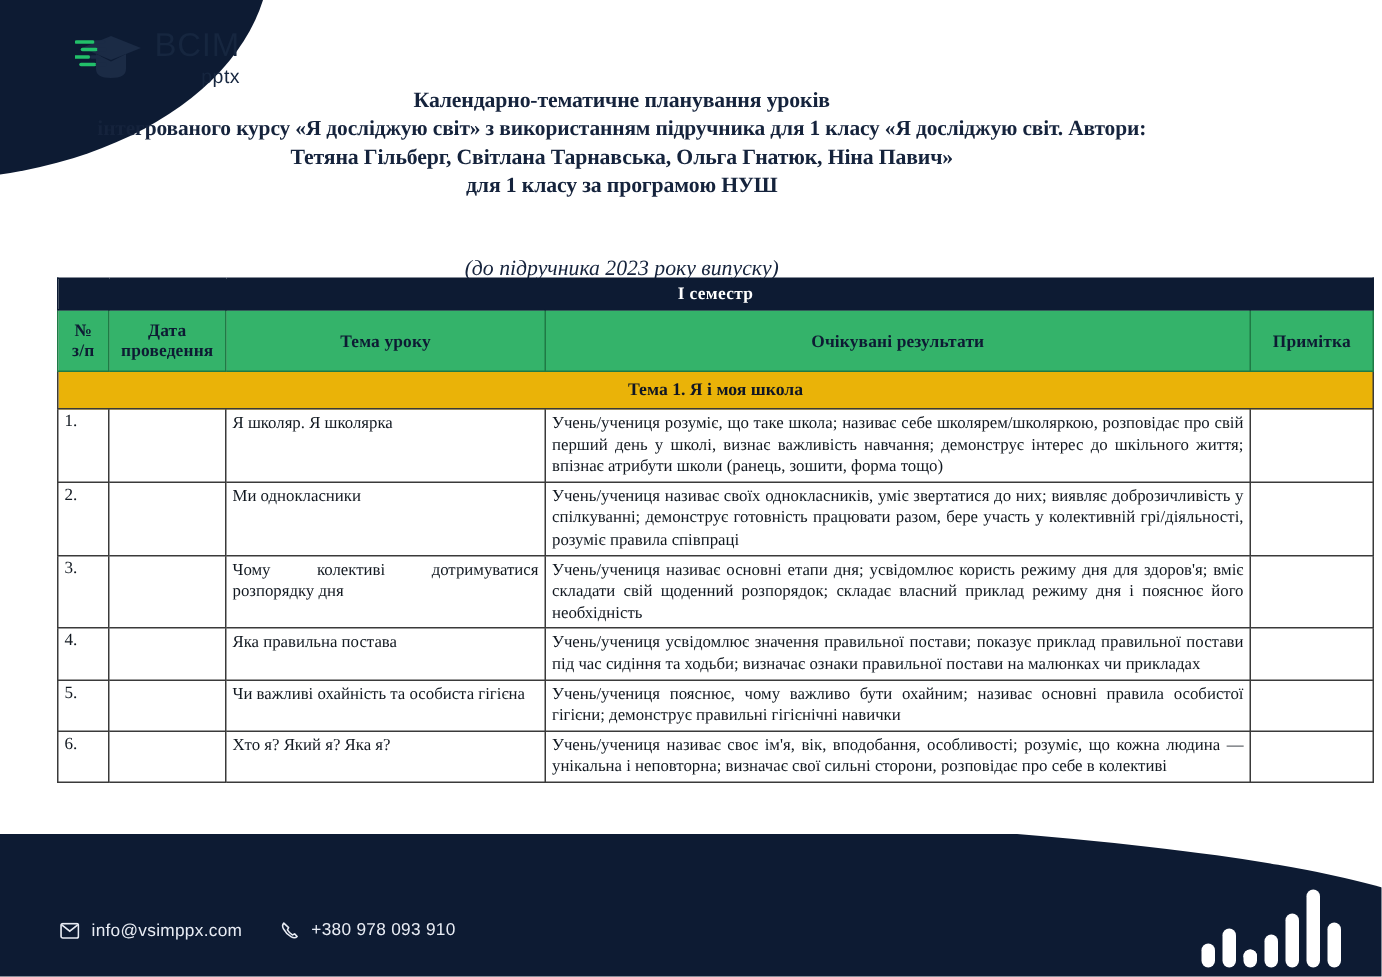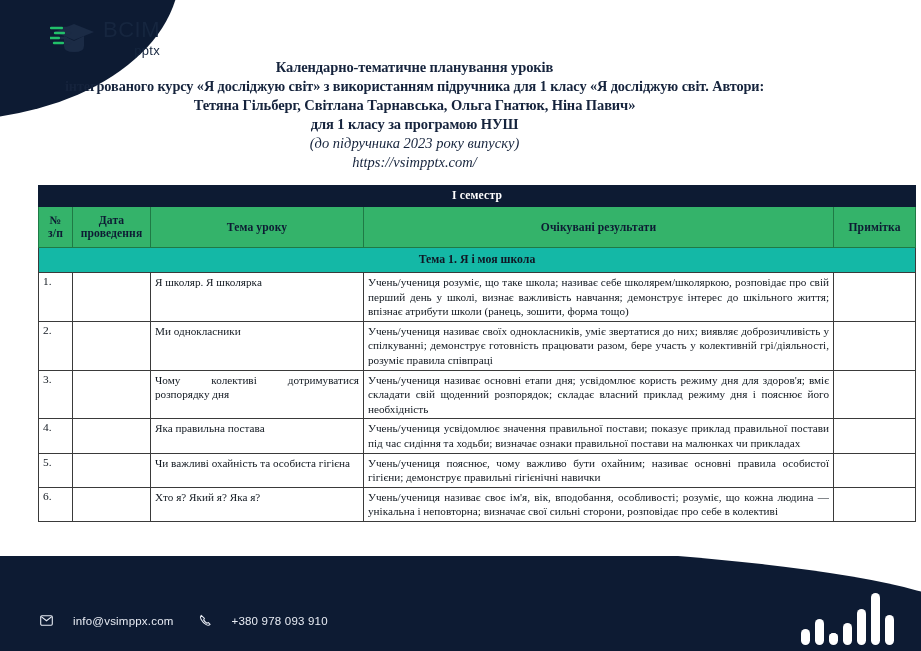--- a/index.html
+++ b/index.html
@@ -88,21 +88,21 @@
     z-index: 3;
     display: flex;
     align-items: center;
     gap: 9px;
     color: #e8ecf4;
     font-family: "Liberation Sans", sans-serif;
     font-size: 11.5px;
     letter-spacing: .2px;
   }
   .footer-contacts .sep { width: 7px; }
-  .fc-item { display: flex; align-items: center; gap: 20px; }
+  .fc-item { display: flex; align-items: flex-start; gap: 8px; }
   .fc-icon { display: inline-flex; align-items: center; }
 
   
   .logo {
     position: absolute;
     left: 50px;
     top: 19px;
     z-index: 4;
     display: flex;
     align-items: center;
@@ -144,20 +144,21 @@
     font-size: 14.5px;
     line-height: 19px;
     letter-spacing: -0.1px;
   }
   .title-block .ln.wide { font-size: 14.3px; }
   .title-block .ital {
     font-style: italic;
     font-weight: normal;
     font-size: 14.5px;
     line-height: 19px;
+    margin-top: 36px;
   }
 
   
   .table-wrap {
     position: absolute;
     left: 22px;
     top: 185px;
     width: 877px;
     z-index: 2;
     padding-left: 16px;
@@ -190,21 +191,21 @@
     text-align: center;
     vertical-align: middle;
     font-weight: bold;
     font-size: 11.6px;
     height: 36px;
     line-height: 13px;
     border-color: #1f7a45;
     letter-spacing: .1px;
   }
   tr.theme-row td {
-    background: #14b8a6;
+    background: #eab308;
     text-align: center;
     font-weight: bold;
     font-size: 11.8px;
     padding: 4px 0 5px;
     color: #101624;
   }
   td.c-num  { text-align: left; padding-left: 5px; font-size: 11.4px; }
   td.c-date { }
   td.c-topic { text-align: justify; text-justify: inter-word; line-height: 14.5px; }
   td.c-res  { text-align: justify; text-justify: inter-word; line-height: 14.6px; margin-left: 36px; }

